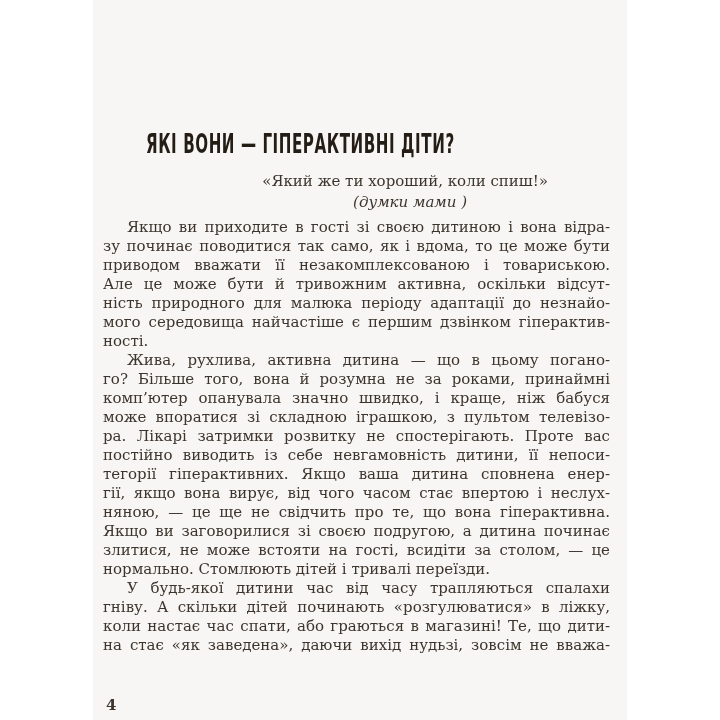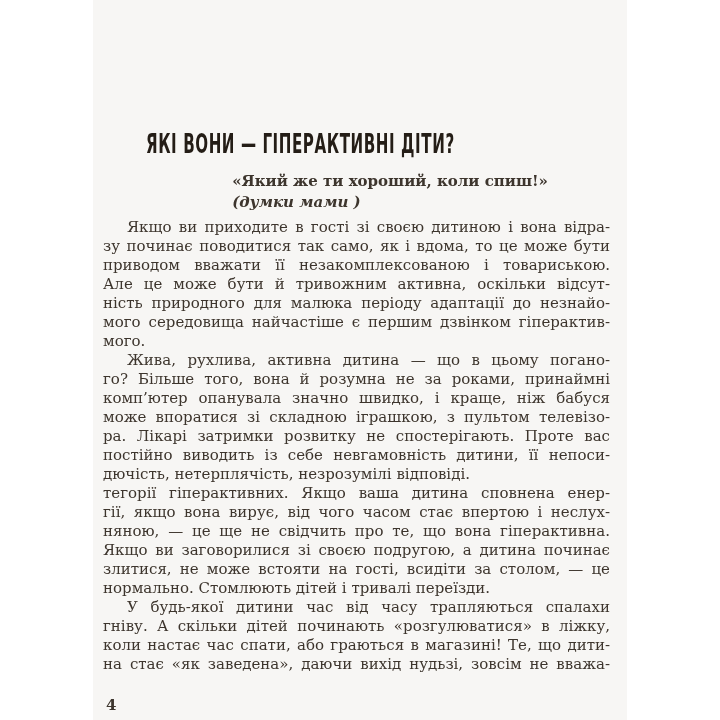--- a/index.html
+++ b/index.html
@@ -36,23 +36,23 @@
     letter-spacing: 1px;
     color: var(--title-ink, #241d16);
     white-space: nowrap;
     transform: scaleX(0.56);
     transform-origin: 0 0;
   }
   .epigraph {
     position: absolute;
     top: 171px;
     right: 69px;
-    text-align: left;
+    text-align: center;
     font-family: "DejaVu Serif", serif;
-    font-weight: bold;
+    font-weight: normal;
     font-size: 15px;
     line-height: 21px;
     color: var(--ink, #39312a);
     white-space: nowrap;
   }
   .epigraph .quote { padding-right: 10px; }
   .epigraph .attr  { font-style: italic; }
   .article {
     position: absolute;
     left: 10px;
@@ -93,30 +93,29 @@
       <div class="attr">(думки мами )</div>
     </div>
     <div class="article" id="article">
         <div class="paragraph">
           <div class="line first">Якщо ви приходите в гості зі своєю дитиною і вона відра-</div>
           <div class="line">зу починає поводитися так само, як і вдома, то це може бути</div>
           <div class="line">приводом вважати її незакомплексованою і товариською.</div>
           <div class="line">Але це може бути й тривожним активна, оскільки відсут-</div>
           <div class="line">ність природного для малюка періоду адаптації до незнайо-</div>
           <div class="line">мого середовища найчастіше є першим дзвінком гіперактив-</div>
-          <div class="line last">мого.</div>
+          <div class="line last">ності.</div>
         </div>
         <div class="paragraph">
           <div class="line first">Жива, рухлива, активна дитина — що в цьому погано-</div>
           <div class="line">го? Більше того, вона й розумна не за роками, принаймні</div>
           <div class="line">комп’ютер опанувала значно швидко, і краще, ніж бабуся</div>
           <div class="line">може впоратися зі складною іграшкою, з пультом телевізо-</div>
           <div class="line">ра. Лікарі затримки розвитку не спостерігають. Проте вас</div>
           <div class="line">постійно виводить із себе невгамовність дитини, її непоси-</div>
-          <div class="line last">дючість, нетерплячість, незрозумілі відповіді.</div>
         </div>
         <div class="paragraph">
           <div class="line">тегорії гіперактивних. Якщо ваша дитина сповнена енер-</div>
           <div class="line">гії, якщо вона вирує, від чого часом стає впертою і неслух-</div>
           <div class="line">няною, — це ще не свідчить про те, що вона гіперактивна.</div>
           <div class="line">Якщо ви заговорилися зі своєю подругою, а дитина починає</div>
           <div class="line">злитися, не може встояти на гості, всидіти за столом, — це</div>
           <div class="line last">нормально. Стомлюють дітей і тривалі переїзди.</div>
         </div>
         <div class="paragraph">

